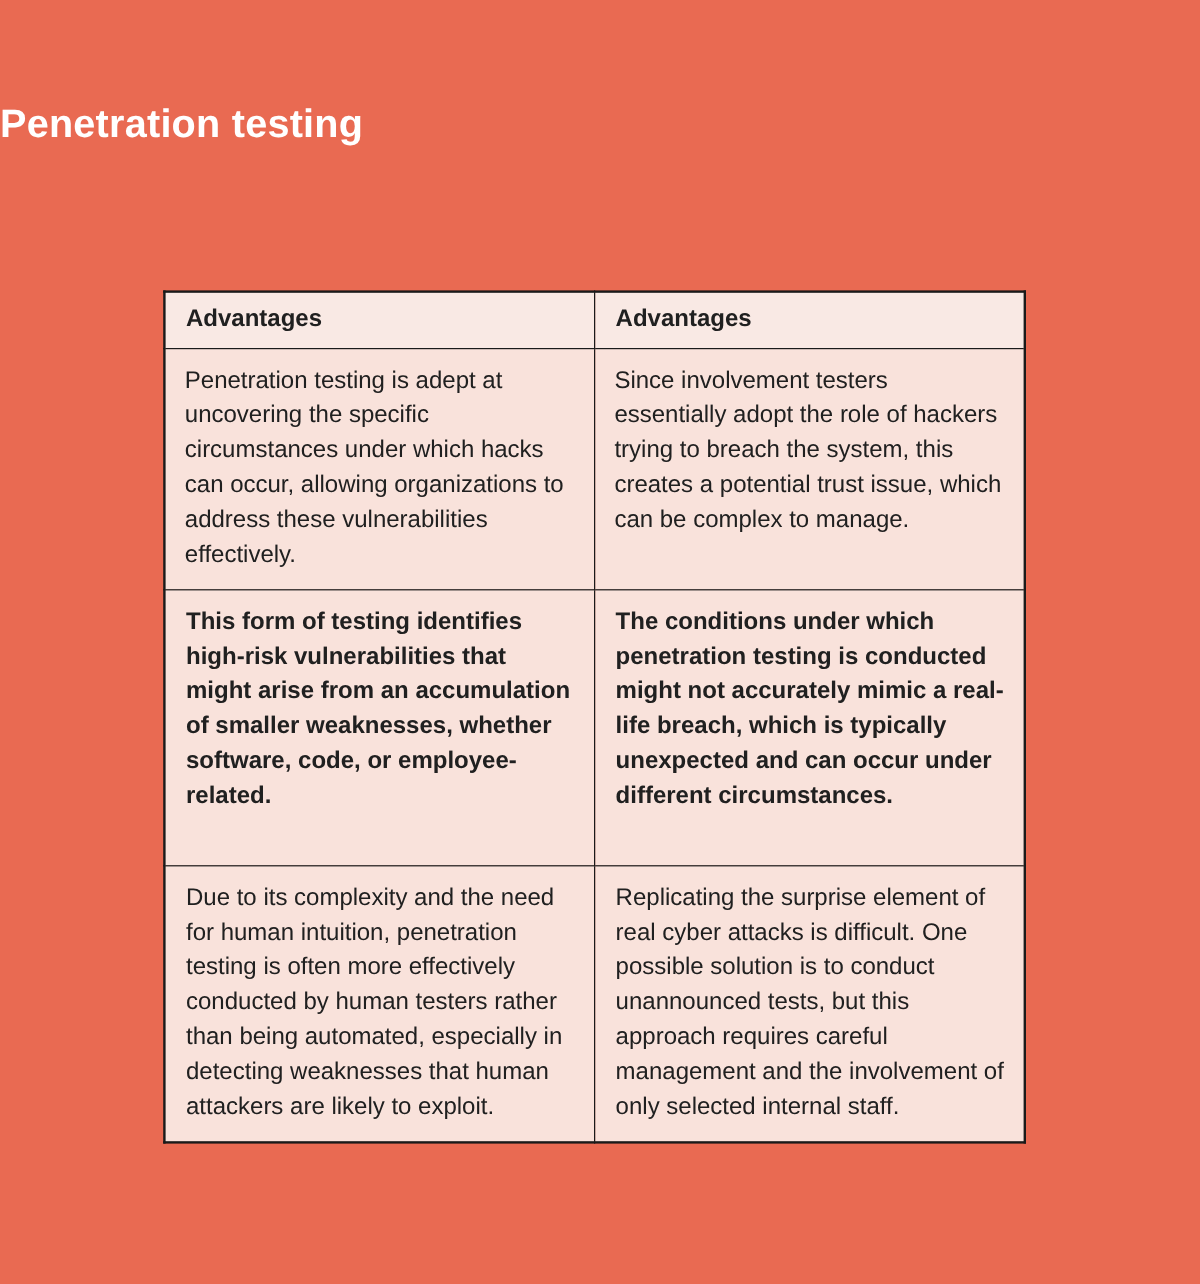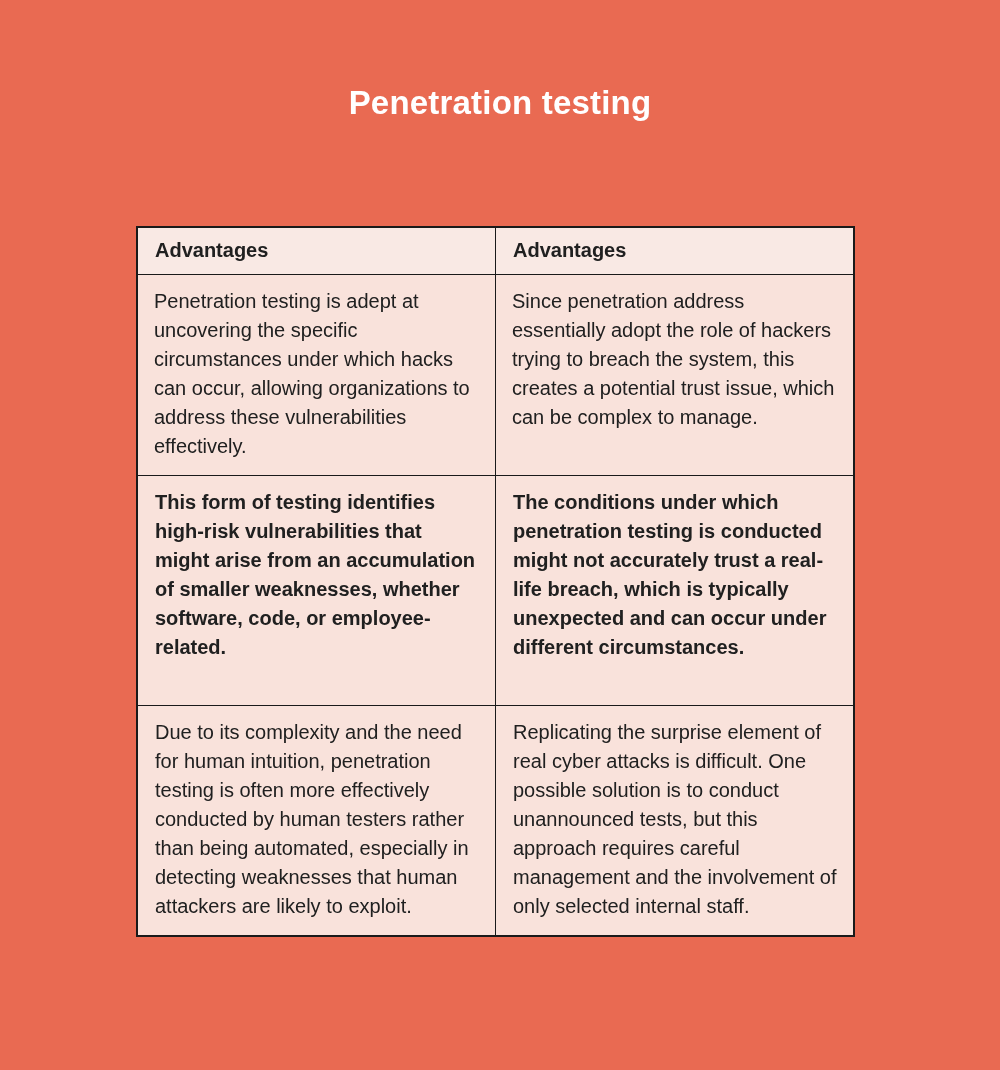--- a/index.html
+++ b/index.html
@@ -13,31 +13,31 @@
     background: var(--page-bg, #E96A52);
     font-family: "Liberation Sans", "DejaVu Sans", sans-serif;
     overflow: hidden;
   }
   .page-title {
     position: absolute;
     top: 84px;
     left: 0;
     width: 1000px;
     margin: 0;
-    text-align: center;
+    text-align: left;
     font-size: 33px;
     line-height: 38px;
     font-weight: 700;
     letter-spacing: 0.2px;
     color: var(--title-color, #FFFFFF);
   }
   table.compare-table {
     position: absolute;
     left: 136px;
-    top: 226px;
+    top: 242px;
     width: 719px;
     border-collapse: collapse;
     table-layout: fixed;
     border: 2px solid var(--border-color, #1A1A1A);
   }
   table.compare-table th,
   table.compare-table td {
     border: 1.5px solid var(--border-color, #1A1A1A);
     box-sizing: border-box;
     width: 50%;
@@ -74,24 +74,24 @@
 <table class="compare-table">
   <thead>
     <tr>
       <th>Advantages</th>
       <th>Advantages</th>
     </tr>
   </thead>
   <tbody>
     <tr class="row-1">
       <td>Penetration testing is adept at uncovering the specific circumstances under which hacks can occur, allowing organizations to address these vulnerabilities effectively.</td>
-      <td>Since penetration address essentially adopt the role of hackers trying to breach the system, this creates a potential trust issue, which can be complex to manage.</td>
+      <td>Since involvement testers essentially adopt the role of hackers trying to breach the system, this creates a potential trust issue, which can be complex to manage.</td>
     </tr>
     <tr class="row-2">
       <td>This form of testing identifies high-risk vulnerabilities that might arise from an accumulation of smaller weaknesses, whether software, code, or employee-related.</td>
-      <td>The conditions under which penetration testing is conducted might not accurately trust a real-life breach, which is typically unexpected and can occur under different circumstances.</td>
+      <td>The conditions under which penetration testing is conducted might not accurately mimic a real-life breach, which is typically unexpected and can occur under different circumstances.</td>
     </tr>
     <tr class="row-3">
       <td>Due to its complexity and the need for human intuition, penetration testing is often more effectively conducted by human testers rather than being automated, especially in detecting weaknesses that human attackers are likely to exploit.</td>
       <td>Replicating the surprise element of real cyber attacks is difficult. One possible solution is to conduct unannounced tests, but this approach requires careful management and the involvement of only selected internal staff.</td>
     </tr>
   </tbody>
 </table>
 
 </body></html>

